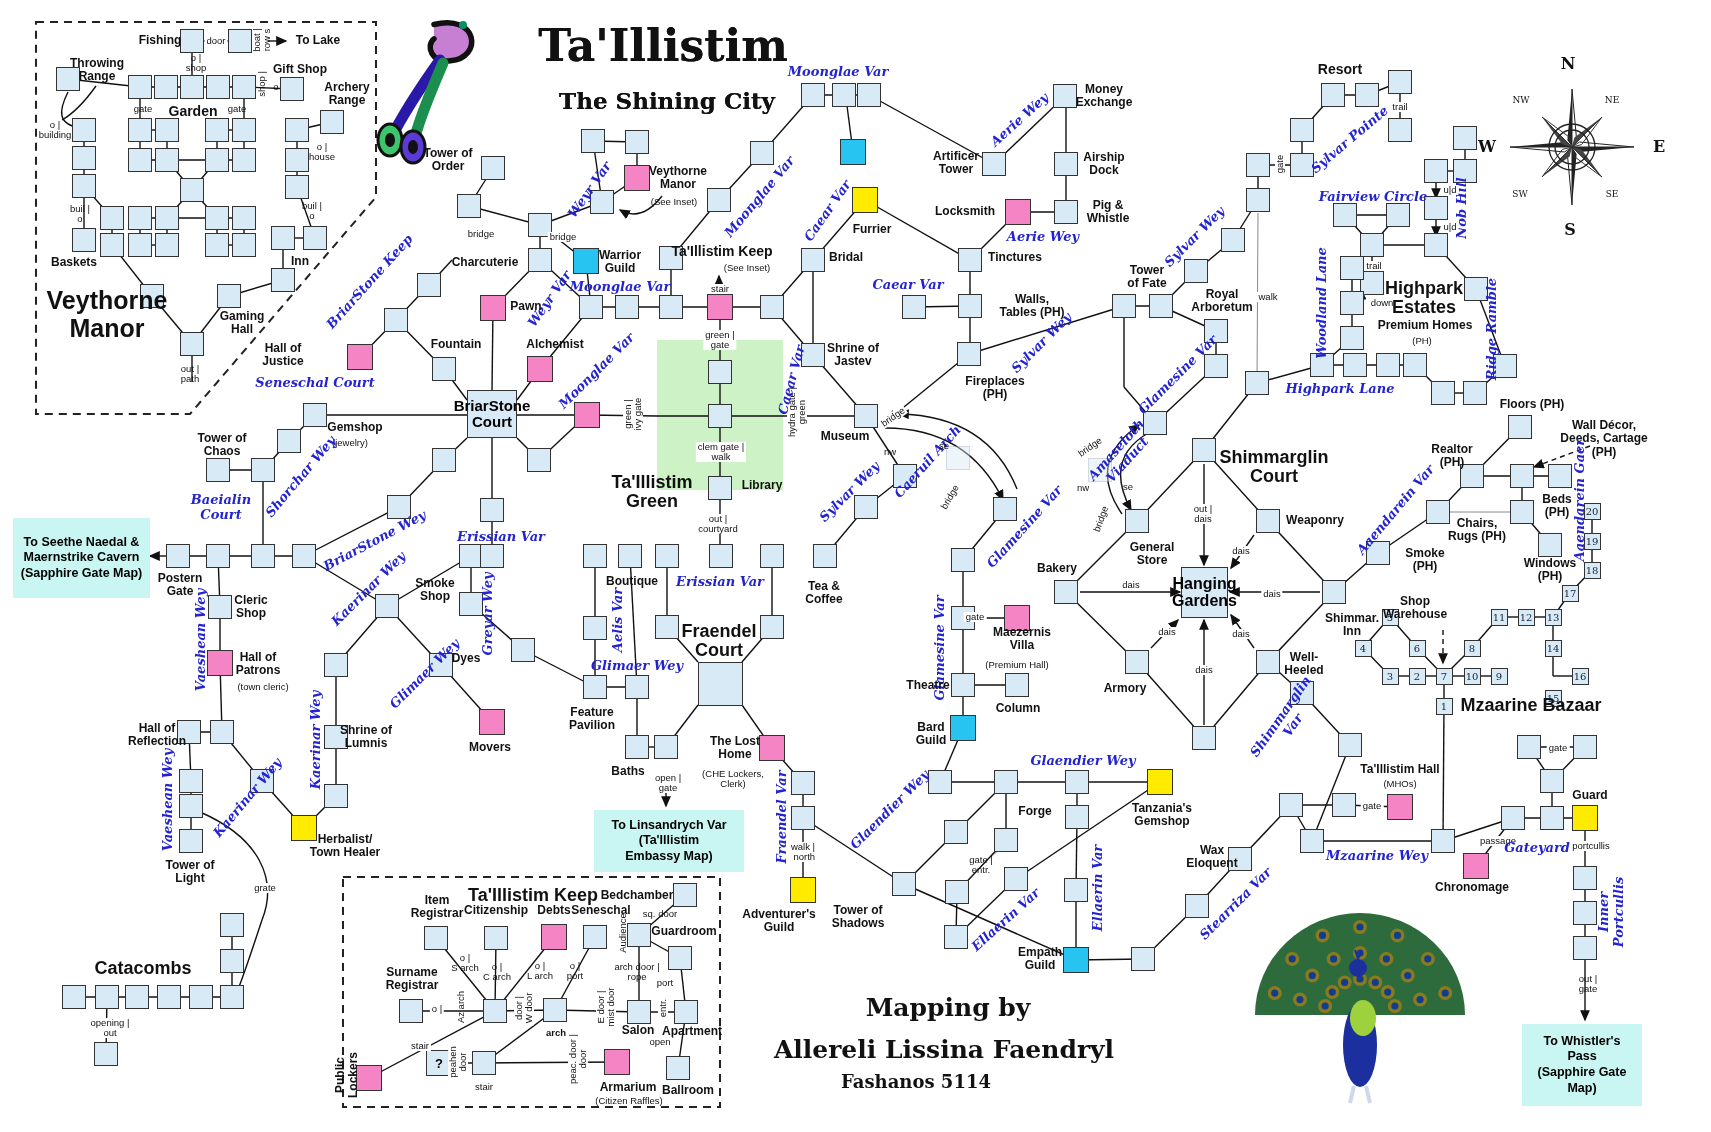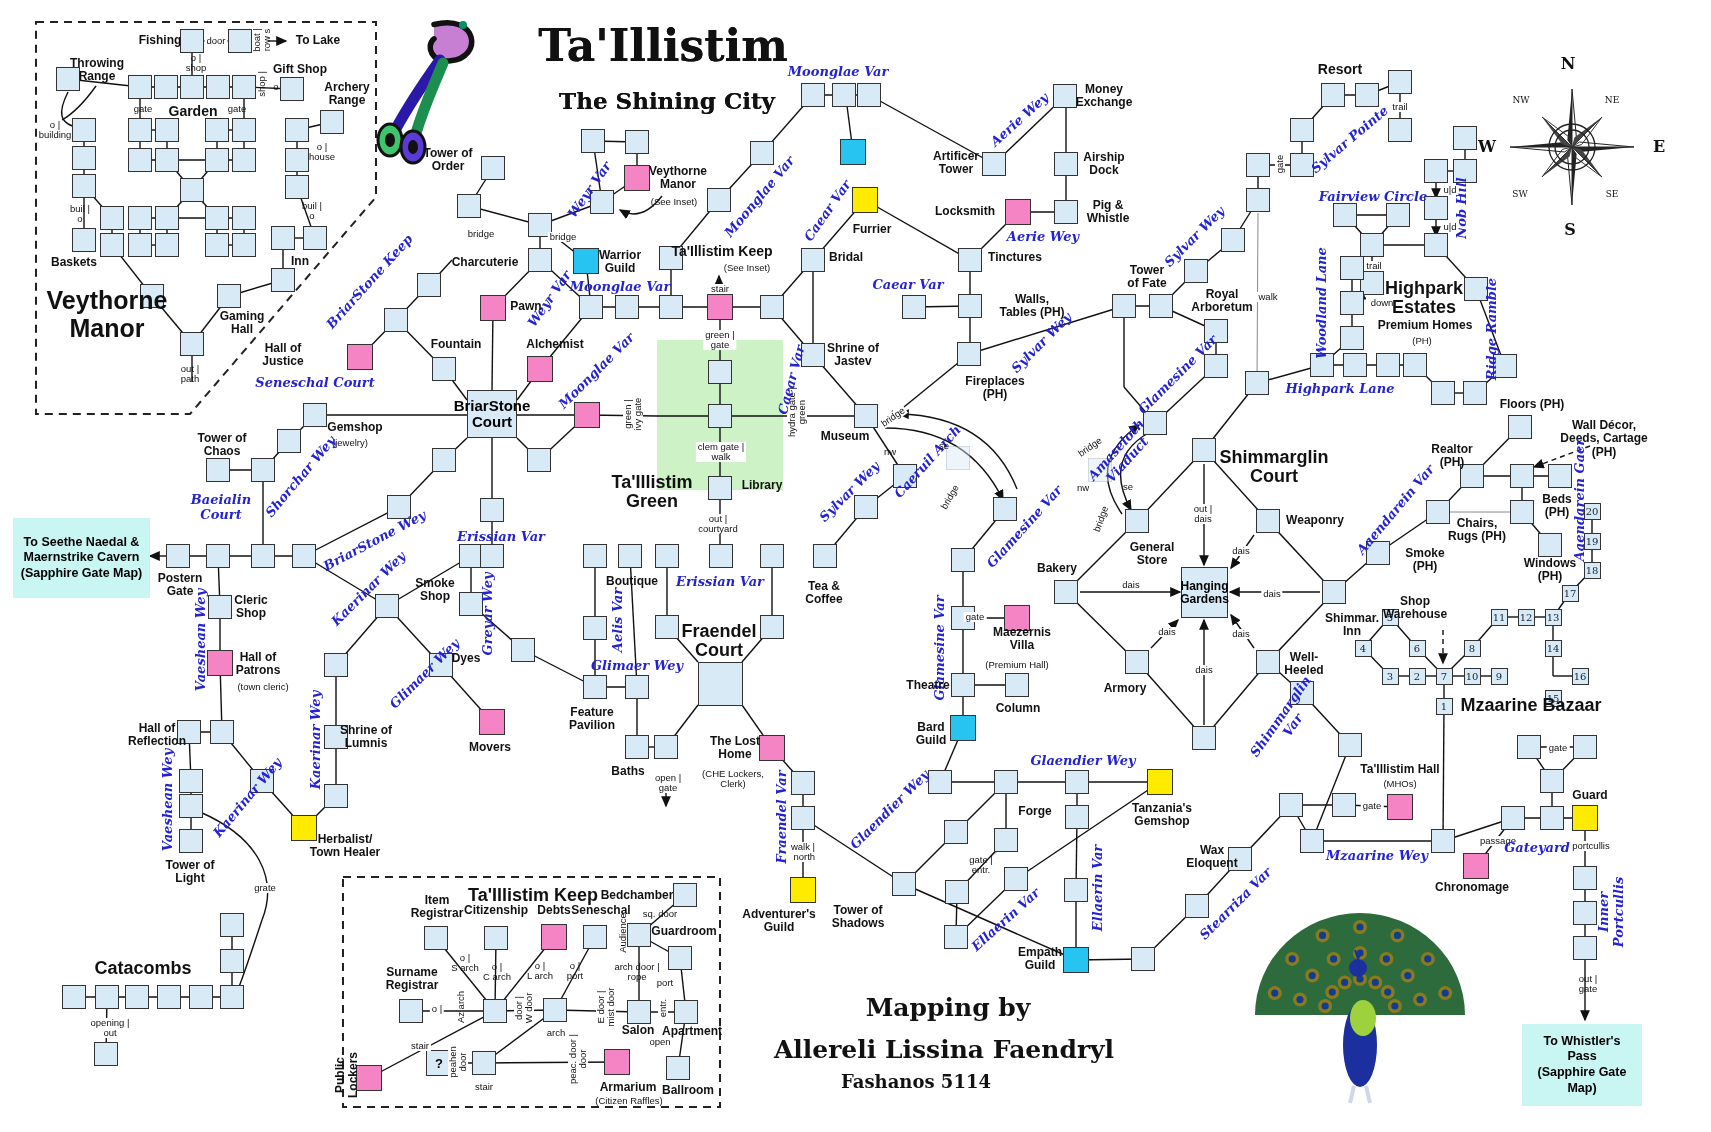--- a/index.html
+++ b/index.html
@@ -432,25 +432,28 @@
         </g>
       </g>
   </svg>
 
   <div class="lbl T1" style="left:663px;top:46px">Ta'Illistim</div>
   <div class="lbl T2" style="left:667px;top:101px">The Shining City</div>
 <div class="box green" style="left: 657px; top: 340px; width: 126px; height: 150px; z-index: 0;"></div>
     <div class="box room" style="left: 467px; top: 390px; width: 50px; height: 48px; font-size: 15px; white-space: pre; overflow: visible;">BriarStone
 Court</div>
     <div class="box room" style="left: 698px; top: 662px; width: 45px; height: 44px; font-size: 10px;"></div>
-    <div class="box room" style="left: 1181px; top: 567px; width: 47px; height: 51px; font-size: 12px;">Hanging
+    <div class="box room" style="left: 1181px; top: 567px; width: 47px; height: 51px; font-size: 16px;">Hanging
 Gardens</div>
     <div class="box note" style="left: 13px; top: 518px; width: 137px; height: 80px;">To Seethe Naedal &amp;
 Maernstrike Cavern
 (Sapphire Gate Map)</div>
+    <div class="box note" style="left: 594px; top: 810px; width: 150px; height: 62px;">To Linsandrych Var
+(Ta'Illistim
+Embassy Map)</div>
     <div class="box note" style="left: 1522px; top: 1024px; width: 120px; height: 82px;">To Whistler's
 Pass
 (Sapphire Gate
 Map)</div>
     <div class="node b" style="left: 56px; top: 67px; width: 24px; height: 24px;"></div>
     <div class="node b" style="left: 180px; top: 29px; width: 24px; height: 24px;"></div>
     <div class="node b" style="left: 228px; top: 29px; width: 24px; height: 24px;"></div>
     <div class="node b" style="left: 280px; top: 77px; width: 24px; height: 24px;"></div>
     <div class="node b" style="left: 320px; top: 110px; width: 24px; height: 24px;"></div>
     <div class="node b" style="left: 128px; top: 75px; width: 24px; height: 24px;"></div>
@@ -1030,21 +1033,21 @@
 port</div>
     <div class="lbl S" style="left: 637px; top: 972px;">arch door |
 rope</div>
     <div class="lbl S" style="left: 665px; top: 983px;">port</div>
     <div class="lbl L" style="left: 412px; top: 979px;">Surname
 Registrar</div>
     <div class="lbl S bg" style="left: 437px; top: 1009px;">o |</div>
     <div class="lbl S" style="left: 461px; top: 1007px; transform: translate(-50%, -50%) rotate(-90deg);">Az arch</div>
     <div class="lbl S bg" style="left: 524px; top: 1008px; transform: translate(-50%, -50%) rotate(-90deg);">door |
 W door</div>
-    <div class="lbl S" style="left: 556px; top: 1033px;">arch</div>
+    <div class="lbl S" style="left: 556px; top: 1033px; font-weight: bold;">arch</div>
     <div class="lbl S bg" style="left: 606px; top: 1007px; transform: translate(-50%, -50%) rotate(-90deg);">E door |
 mist door</div>
     <div class="lbl L" style="left: 638px; top: 1031px;">Salon</div>
     <div class="lbl S bg" style="left: 663px; top: 1008px; transform: translate(-50%, -50%) rotate(-90deg);">entr.</div>
     <div class="lbl L" style="left: 692px; top: 1032px;">Apartment</div>
     <div class="lbl S bg" style="left: 660px; top: 1042px;">open</div>
     <div class="lbl L" style="left: 347px; top: 1075px; transform: translate(-50%, -50%) rotate(-90deg);">Public
 Lockers</div>
     <div class="lbl S bg" style="left: 420px; top: 1046px;">stair</div>
     <div class="lbl S bg" style="left: 458px; top: 1062px; transform: translate(-50%, -50%) rotate(-90deg);">peahen

